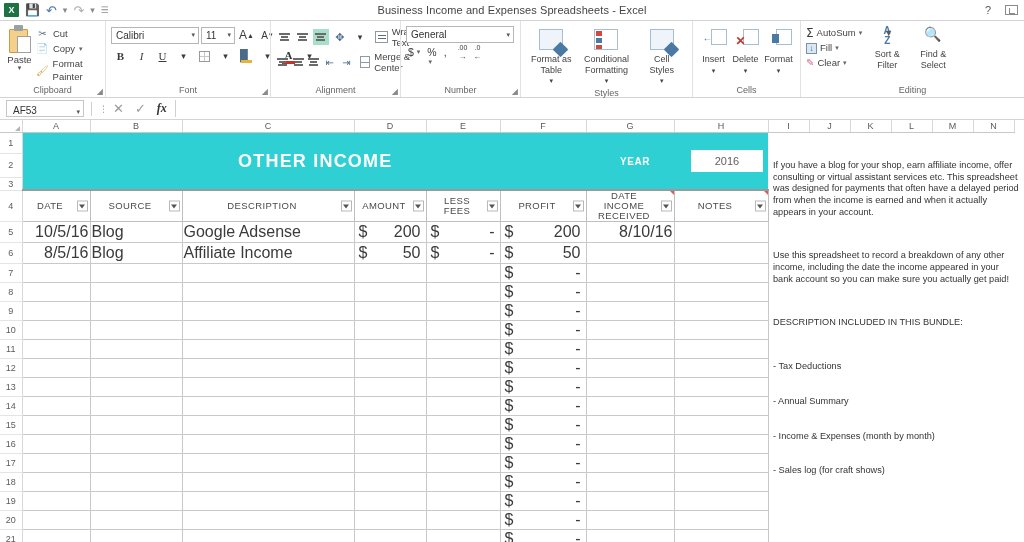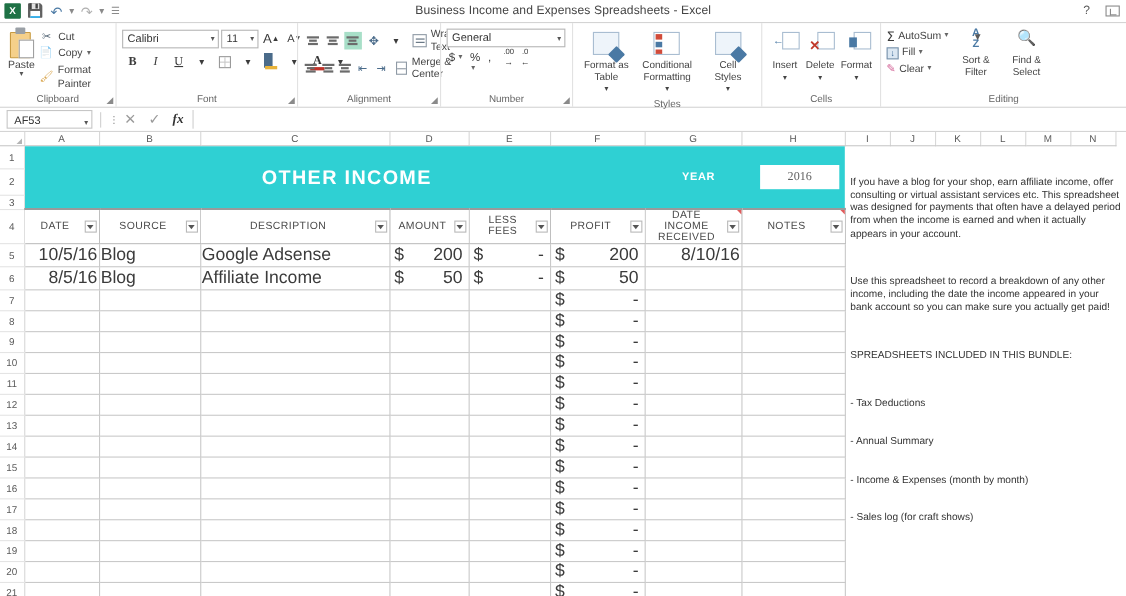--- a/index.html
+++ b/index.html
@@ -240,21 +240,21 @@
   .banner {
     background:#2fd0d3; color:#fff; position:relative;
   }
   .banner-title {
     font-size:18px; font-weight:bold; letter-spacing:1.2px; color:#fff;
     text-align:center;
   }
   .year-label { font-size:10px; font-weight:bold; color:#fff; letter-spacing:0.6px; text-align:center; }
   .year-box {
     background:#fff; color:#5f5f5f; font-size:11px; text-align:center;
-    height:22px; line-height:22px; width:72px; margin:16px auto;font-family:Liberation Serif, serif;
+    height:22px; line-height:22px; width:72px; margin:16px auto;
   }
 
   
   td.thead {
     background:#fff; border:1px solid #bfbfbf; border-top:2px solid #9a9a9a;
     font-size:9.5px; color:#4a4a4a; text-align:center; letter-spacing:0.4px;
     position:relative; padding:0 16px 0 4px; vertical-align:middle;
     font-family:"Liberation Sans", sans-serif;
   }
   td.thead .lbl { display:block; line-height:10px; }
@@ -962,21 +962,21 @@
             <td class="data"></td>
             <td class="data"></td>
             <td class="cell nb-cell" colspan="6"></td>
           </tr>
         </tbody>
     </table>
 
     <div class="notes-panel">
       <p>If you have a blog for your shop, earn affiliate income, offer consulting or virtual assistant services etc. This spreadsheet was designed for payments that often have a delayed period from when the income is earned and when it actually appears in your account.</p>
       <p>Use this spreadsheet to record a breakdown of any other income, including the date the income appeared in your bank account so you can make sure you actually get paid!</p>
-      <p>SPREADSHEETS INCLUDED IN THIS BUNDLE:</p>
+      <p>DESCRIPTION INCLUDED IN THIS BUNDLE:</p>
       <p class="tight">- Tax Deductions</p>
       <p class="tight">- Annual Summary</p>
       <p class="tight">- Income &amp; Expenses (month by month)</p>
       <p class="tight">- Sales log (for craft shows)</p>
       
       
       
       
     </div>
   </div>

